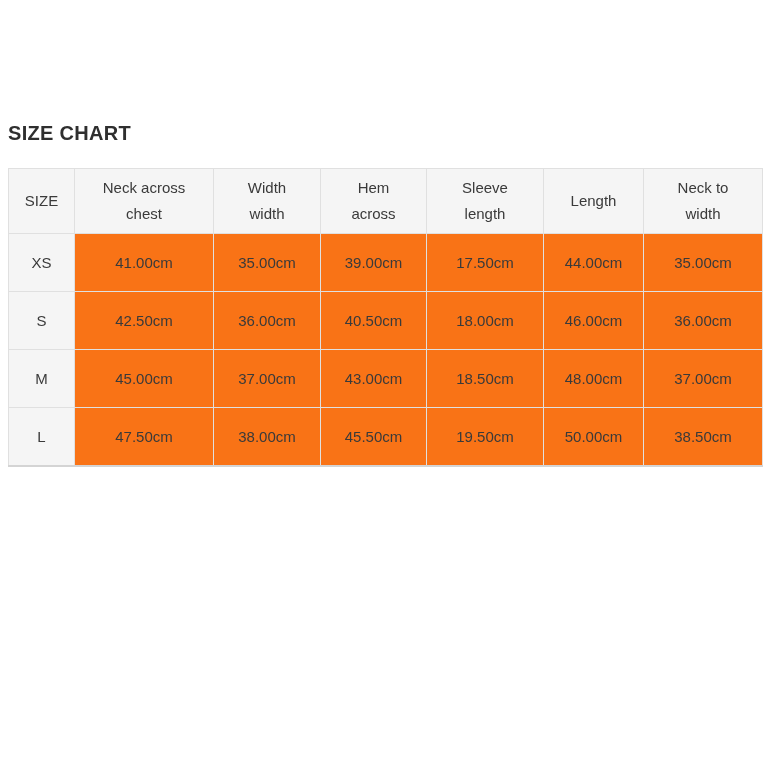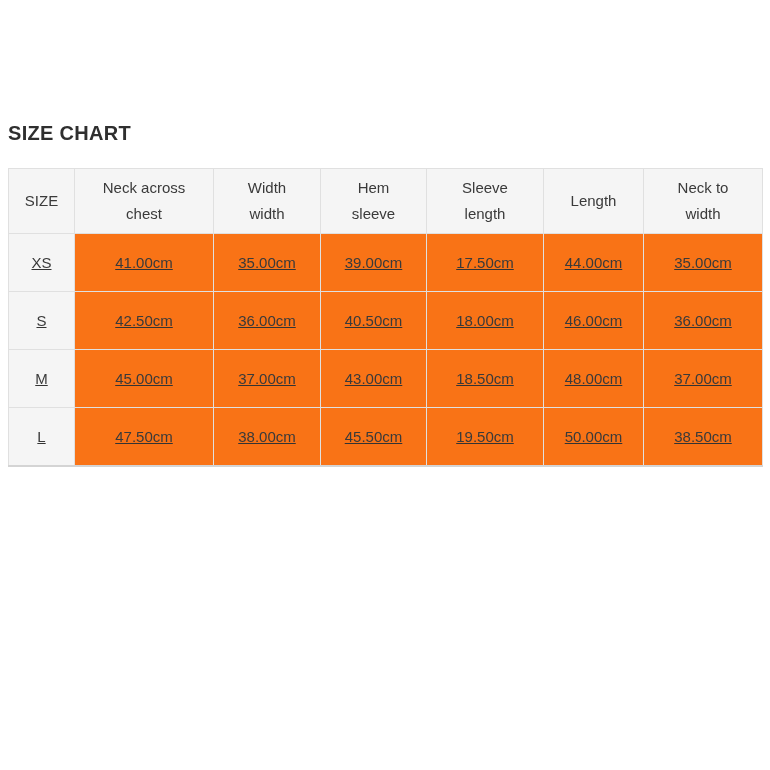--- a/index.html
+++ b/index.html
@@ -45,21 +45,20 @@
     font-weight: normal;
     color: #3a3a3a;
     padding: 0 4px;
     overflow: hidden;
   }
   table.size-table thead tr {
     height: 65px;
   }
   table.size-table tbody tr {
     height: 58px;
-    text-decoration: underline;
   }
   table.size-table th {
     background: #f5f5f5;
     white-space: pre-line;
     line-height: 26px;
   }
   table.size-table td.size-col {
     background: #f5f5f5;
   }
 </style>
@@ -81,21 +80,21 @@
       <col style="width:119px">
     </colgroup>
     <thead>
       <tr>
         <th>SIZE</th>
         <th>Neck across
 chest</th>
         <th>Width
 width</th>
         <th>Hem
-sleeve</th>
+across</th>
         <th>Sleeve
 length</th>
         <th>Length</th>
         <th>Neck to
 width</th>
       </tr>
     </thead>
     <tbody>
       <tr>
         <td class="size-col">XS</td>

